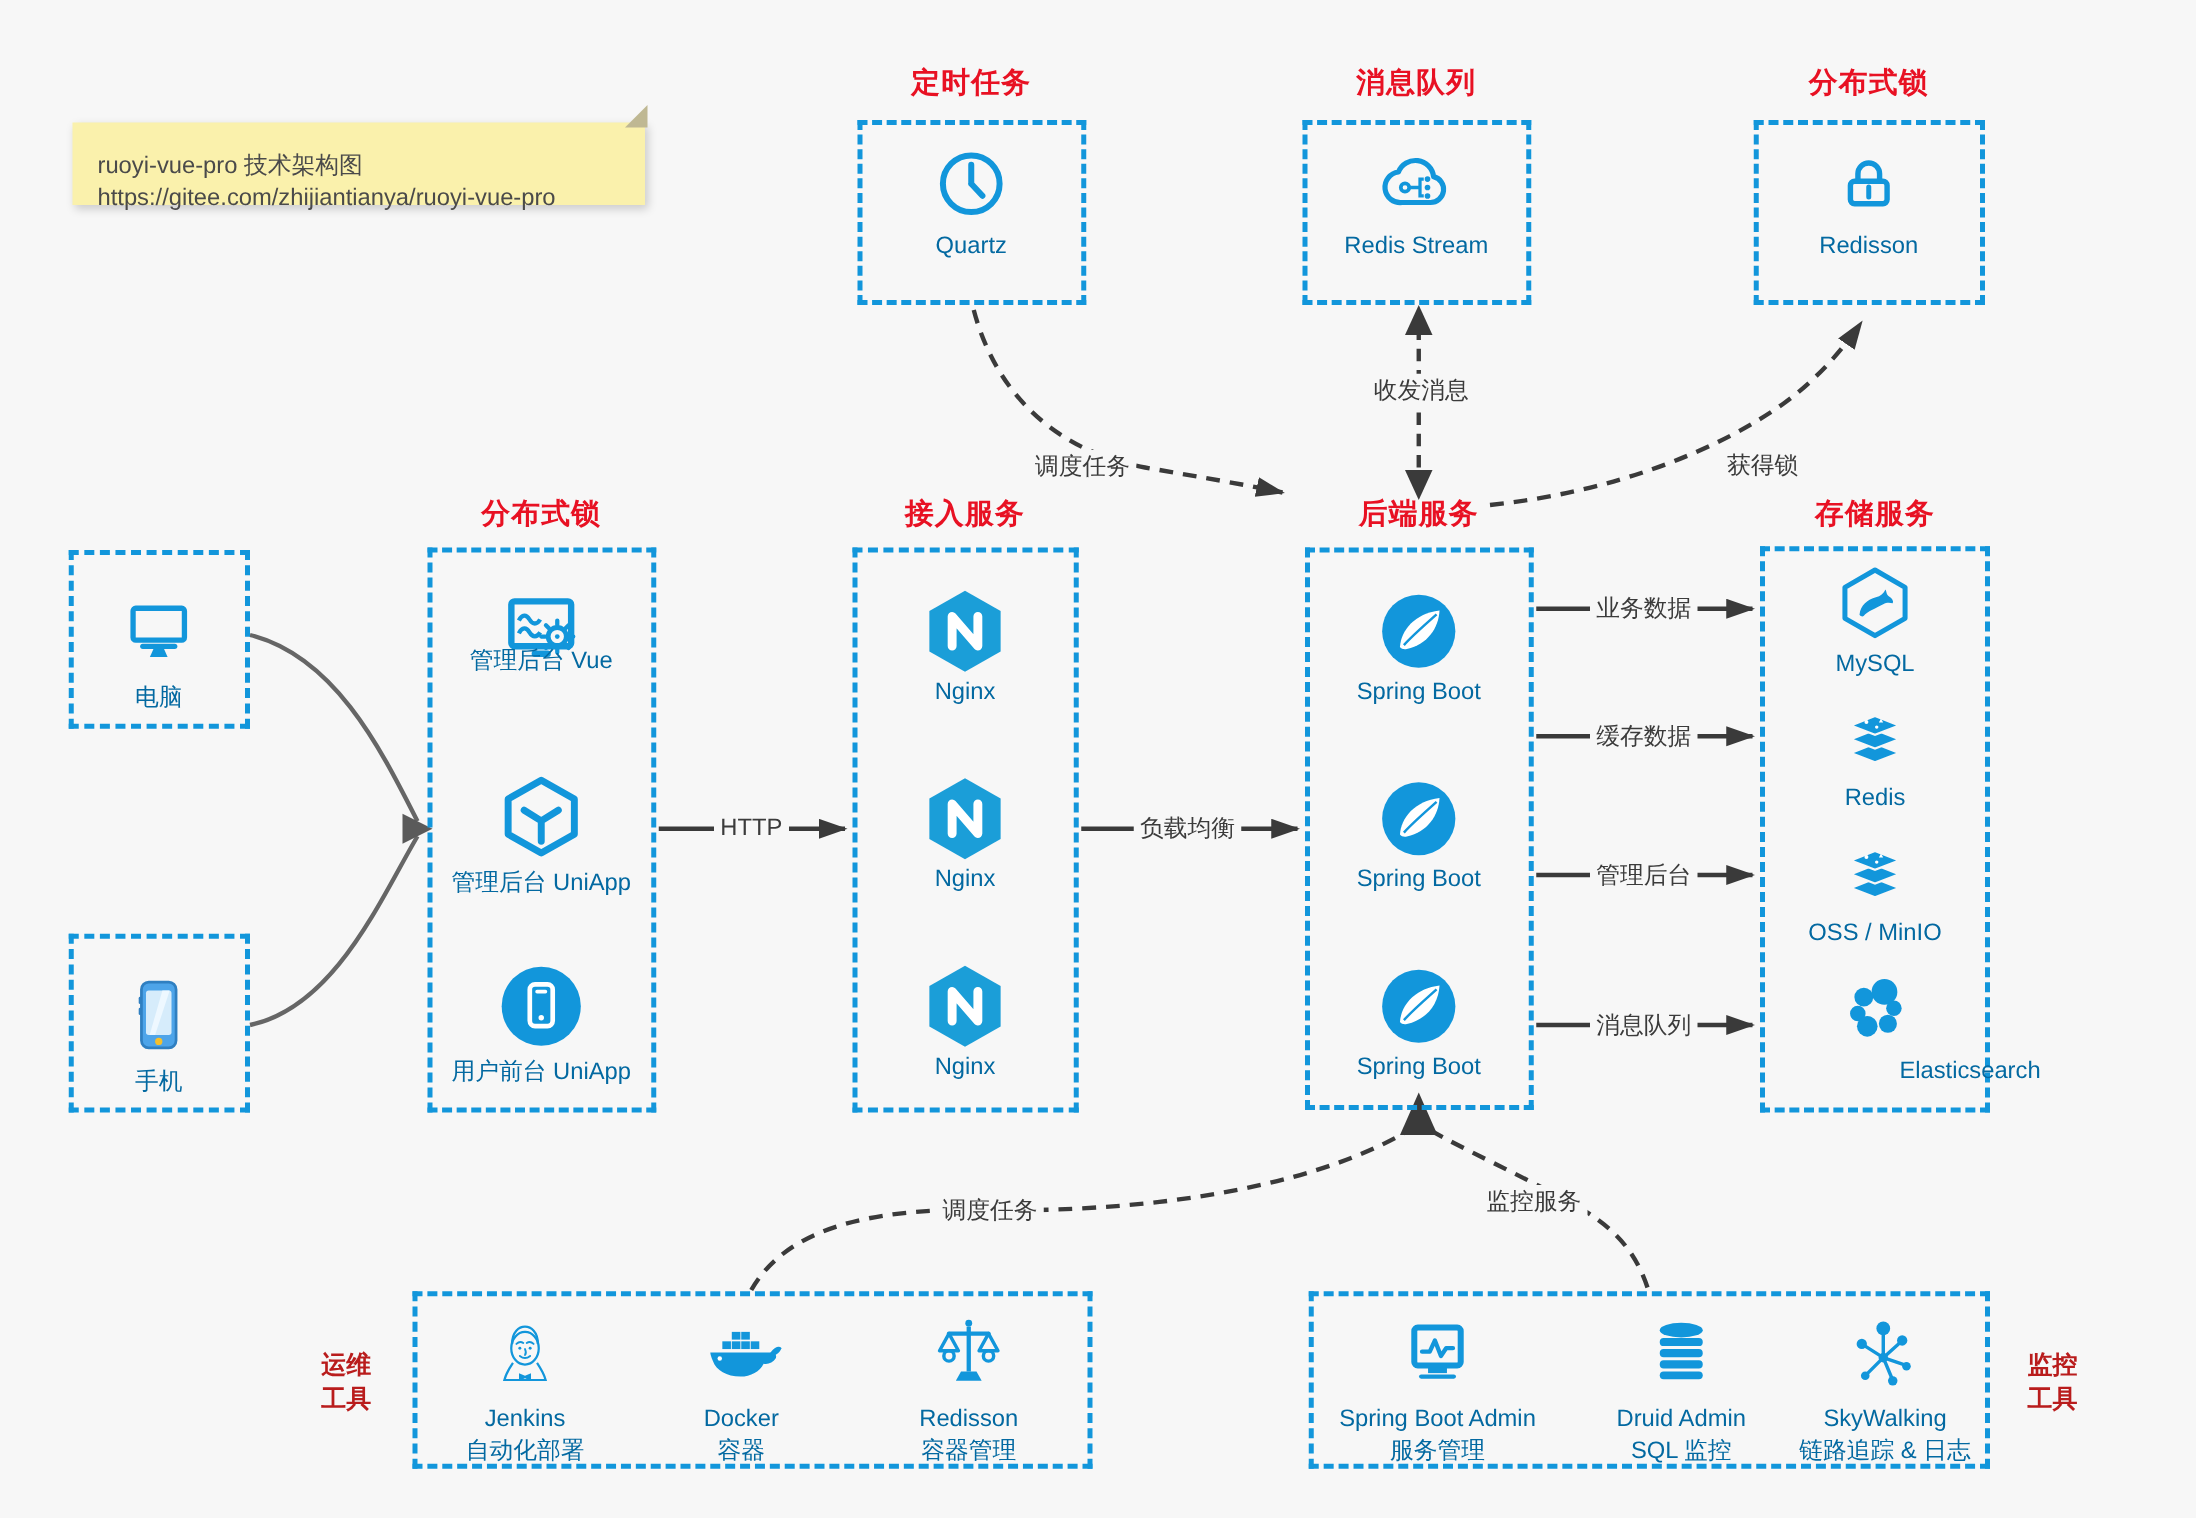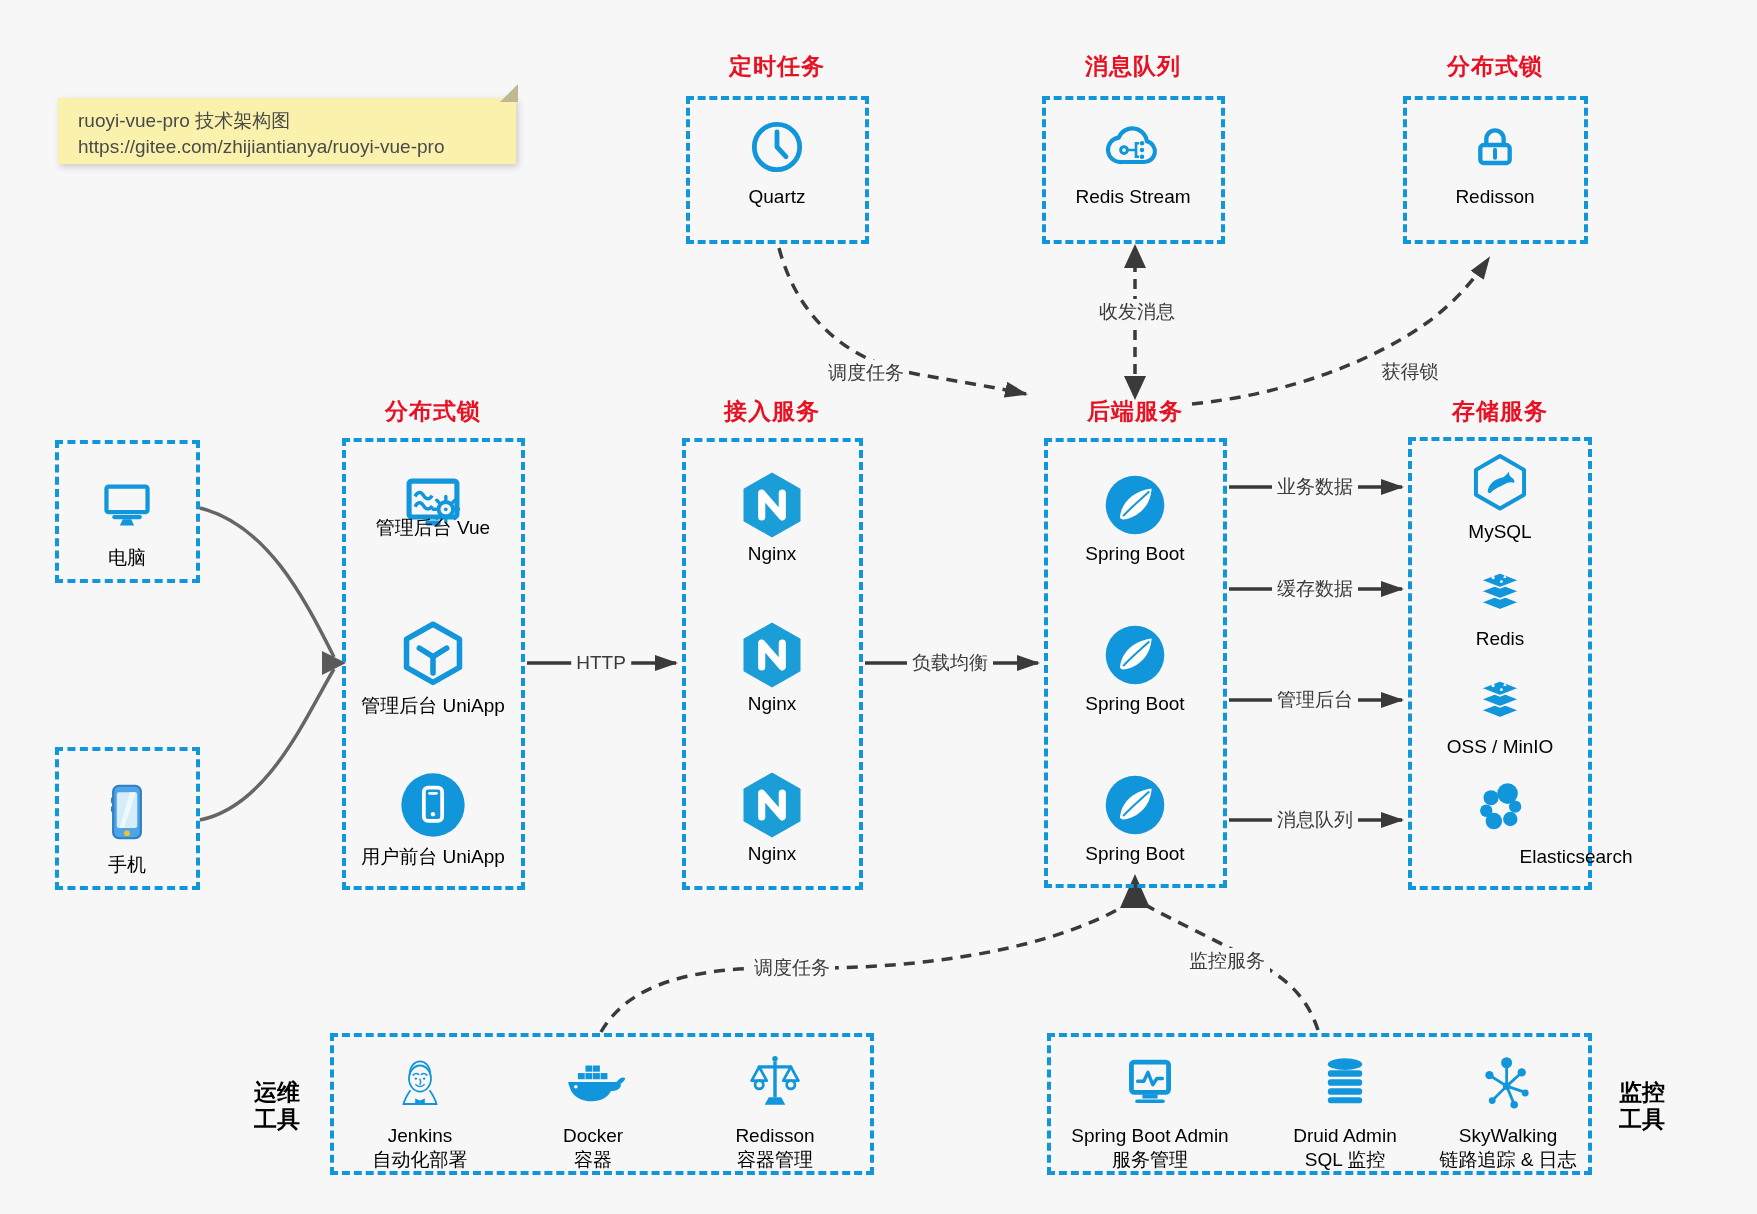--- a/index.html
+++ b/index.html
@@ -2,27 +2,27 @@
 <html><head>
 <meta charset="utf-8">
 <style>
   html,body{margin:0;padding:0;background:#f7f7f7;}
   #canvas{position:relative;width:1757px;height:1214px;background:#f7f7f7;overflow:hidden;
           font-family:"Liberation Sans","DejaVu Sans",sans-serif;}
   #edges{position:absolute;left:0;top:0;pointer-events:none;}
   .dash-box{position:absolute;border:4px dashed #1296db;box-sizing:border-box;background:transparent;}
   .title{position:absolute;transform:translate(-50%,-50%);color:#e81123;font-size:23px;font-weight:bold;
          white-space:nowrap;letter-spacing:1px;}
-  .side-title{position:absolute;transform:translate(-50%,-50%);color:#000000;font-size:23px;font-weight:bold;white-space:nowrap;}
-  .item-label{position:absolute;transform:translate(-50%,-50%);color:#000000;font-size:19px;white-space:nowrap;}
+  .side-title{position:absolute;transform:translate(-50%,-50%);color:#b91c1c;font-size:20px;font-weight:bold;white-space:nowrap;}
+  .item-label{position:absolute;transform:translate(-50%,-50%);color:#0369a1;font-size:19px;white-space:nowrap;}
   .edge-label{position:absolute;transform:translate(-50%,-50%);color:#3b3b3b;font-size:19px;white-space:nowrap;
               background:#f7f7f7;padding:0 5px;}
   .icon{position:absolute;transform:translate(-50%,-50%);}
   .note{position:absolute;left:58px;top:98px;width:458px;height:66px;background:#faf1ac;
-        box-shadow:2px 3px 7px rgba(0,0,0,.18);padding:10px 0 0 20px;box-sizing:border-box;}
+        box-shadow:2px 3px 7px rgba(0,0,0,.18);padding:22px 0 0 20px;box-sizing:border-box;}
   .note .nline{font-size:19px;color:#4a4a4a;line-height:26px;white-space:nowrap;}
   .fold{position:absolute;right:-2px;top:-14px;width:0;height:0;
         border-left:18px solid transparent;border-bottom:18px solid #bfb893;}
 </style>
 </head>
 <body>
 
 <div id="canvas">
 
 <svg width="0" height="0" style="position:absolute" aria-hidden="true">

